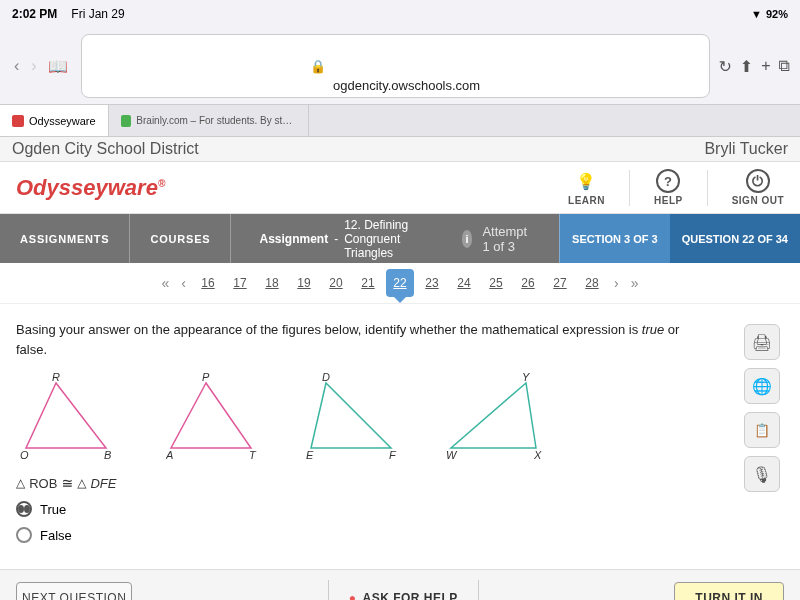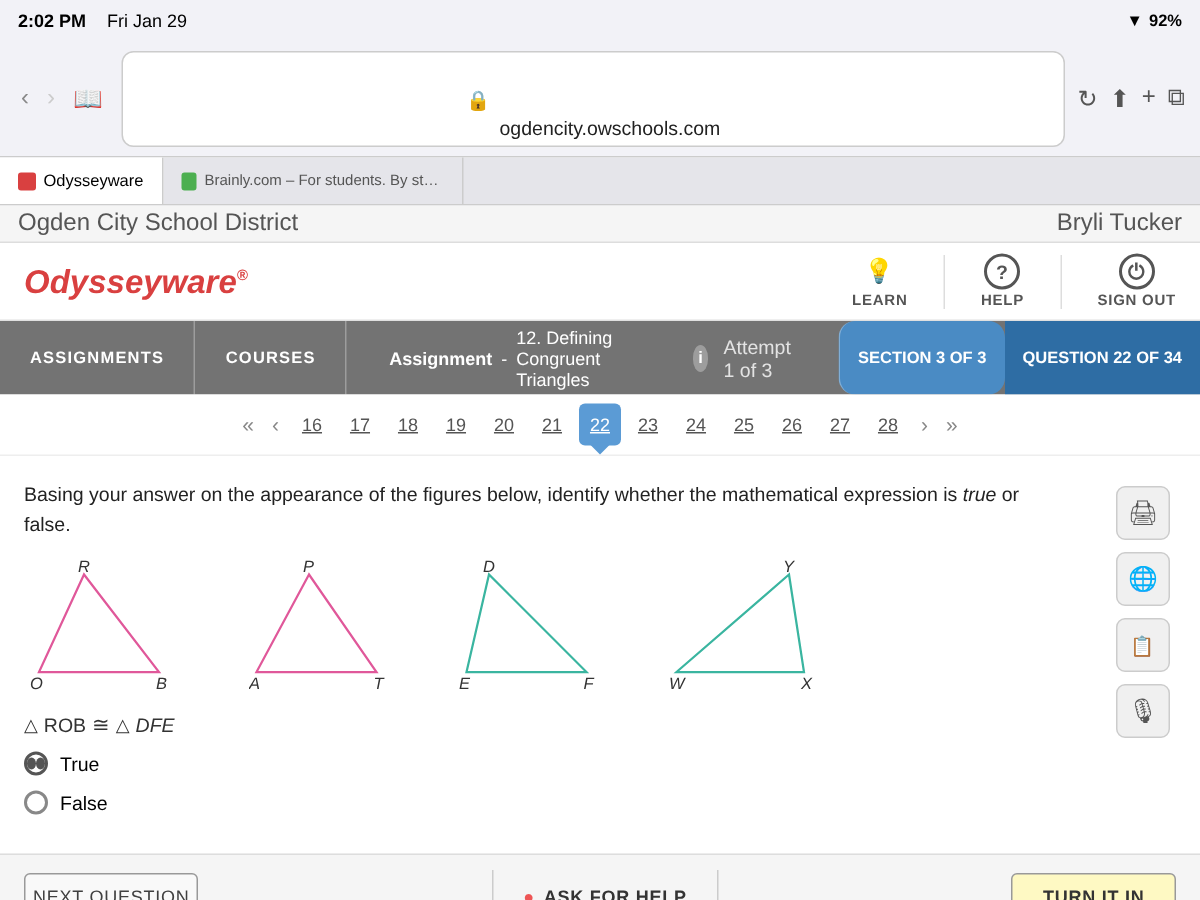--- a/index.html
+++ b/index.html
@@ -155,21 +155,20 @@
     }
     .section-badge {
       background: #4a8bc4;
       padding: 0 12px;
       display: flex;
       align-items: center;
       font-size: 11px;
       color: #fff;
       font-weight: 600;
       border-left: 1px solid rgba(255,255,255,0.3);
-      border-radius: 11px;
     }
     .question-badge {
       background: #2e6da4;
       padding: 0 12px;
       display: flex;
       align-items: center;
       font-size: 11px;
       color: #fff;
       font-weight: 600;
     }

